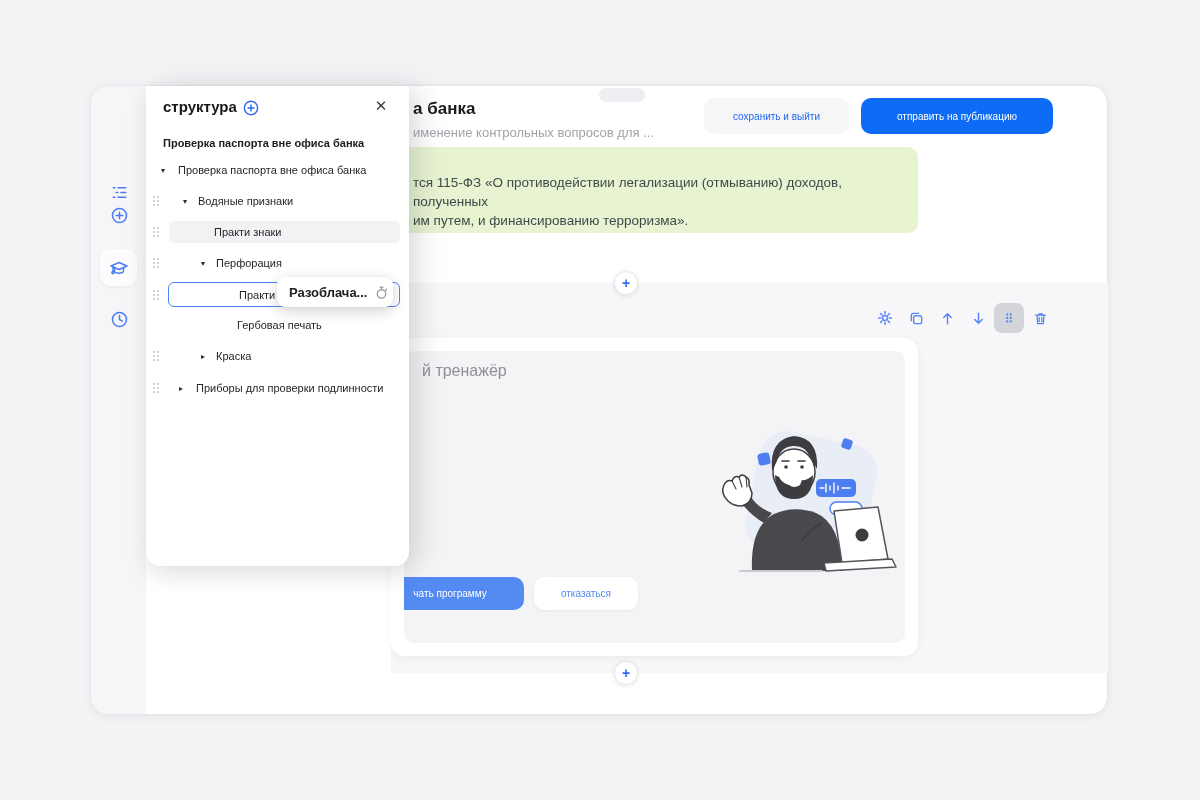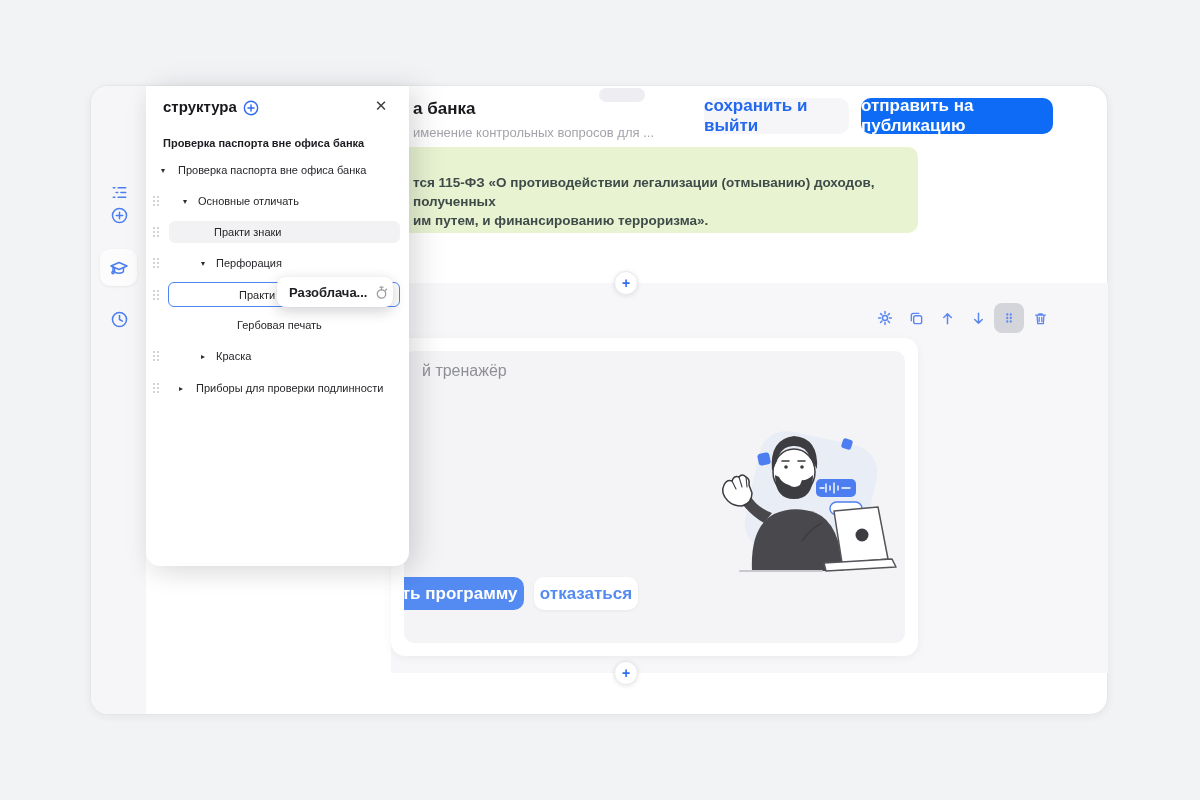--- a/index.html
+++ b/index.html
@@ -27,28 +27,28 @@
 .trow .dots{position:absolute;left:6px;top:50%;transform:translateY(-50%)}
 .pill{position:absolute;background:#f2f2f4;border-radius:6px}
 .selpill{position:absolute;background:#fff;border:1.5px solid #4d86f2;border-radius:6px}
 .tooltip{position:absolute;left:131px;top:191px;width:116px;height:30px;background:#fff;border-radius:8px;box-shadow:0 4px 14px rgba(20,22,35,.20),0 0 1px rgba(0,0,0,.10);z-index:45;display:flex;align-items:center;padding:0 8px 0 12px;gap:7px}
 .tooltip .ttext{font-size:13px;font-weight:700;color:#202024;white-space:nowrap}
 .tooltip .ticon{width:15px;height:15px;color:#9b9ca3;flex:none}
 
 
 .hd-title{position:absolute;left:322px;top:13px;font-size:17px;font-weight:700;color:#1a1a1e}
 .hd-sub{position:absolute;left:322px;top:39px;font-size:13px;color:#a3a4ab}
-.btn{border-radius:10px;font-size:17px;font-weight:700;display:flex;align-items:center;justify-content:center;cursor:pointer}
+.btn{border-radius:10px;font-size:10px;font-weight:400;display:flex;align-items:center;justify-content:center;cursor:pointer}
 .btn-save{position:absolute;left:613px;top:12px;width:145px;height:36px;background:#f6f6f8;color:#2268f0}
 .btn-pub{position:absolute;left:770px;top:12px;width:192px;height:36px;background:#0d6bf5;color:#fff}
 .peek{position:absolute;left:508px;top:2px;width:46px;height:14px;background:#eeeef2;border-radius:7px}
 
 
 .notice{position:absolute;left:300px;top:61px;width:527px;height:86px;background:#e8f3d2;border-radius:10px;z-index:2}
-.notice-text{position:absolute;left:22px;top:26px;width:500px;font-size:13.5px;font-weight:700;line-height:19px;color:#3f4b49;white-space:pre-line}
+.notice-text{position:absolute;left:22px;top:26px;width:500px;font-size:13.5px;font-weight:400;line-height:19px;color:#3f4b49;white-space:pre-line}
 .graysec{position:absolute;left:300px;top:197px;width:717px;height:390px;background:#f7f7f9;z-index:1}
 .add-btn{position:absolute;width:24px;height:24px;border-radius:50%;background:#fff;border:1px solid #e7e8ec;box-shadow:0 1px 5px rgba(20,22,35,.10);color:#2f6bf0;font-size:14px;font-weight:700;z-index:6;line-height:1}
 .toolbar-icon{position:absolute;width:16px;height:16px;color:#5b87f1;z-index:5}
 .tool-active{position:absolute;width:30px;height:30px;background:#d4d5da;border-radius:8px;color:#5b87f1;z-index:5}
 .card{position:absolute;left:300px;top:252px;width:527px;height:318px;background:#fff;border-radius:14px;box-shadow:0 2px 10px rgba(25,28,40,.05);z-index:3}
 .cover{position:absolute;left:13px;top:13px;width:501px;height:292px;background:#f4f4f6;border-radius:10px;overflow:hidden}
 .cov-tag{position:absolute;left:18px;top:11px;font-size:16px;color:#8f9096}
 .cov-h{position:absolute;left:24px;top:38px;font-size:27px;font-weight:700;line-height:34px;color:#45474c;white-space:pre-line;letter-spacing:.2px}
 .cov-body{position:absolute;left:24px;top:116px;width:320px;font-size:15px;line-height:21px;color:#56585e;white-space:pre-line}
 .btn-start{position:absolute;left:-28px;top:226px;width:148px;height:33px;background:#548bf2;color:#fff}
@@ -209,21 +209,21 @@
     <div class="trow" style="top:103px">
       <svg class="dots" viewBox="0 0 8 12" width="8" height="12" fill="#c3c4ca">
           <circle cx="2" cy="2" r="1"></circle>
           <circle cx="6" cy="2" r="1"></circle>
           <circle cx="2" cy="6" r="1"></circle>
           <circle cx="6" cy="6" r="1"></circle>
           <circle cx="2" cy="10" r="1"></circle>
           <circle cx="6" cy="10" r="1"></circle>
         </svg>
       <span class="caret" style="left:37px">▾</span>
-      <span class="tlabel" style="left:52px">Основные отличать</span>
+      <span class="tlabel" style="left:52px">Водяные признаки</span>
     </div>
 
     <div class="trow" style="top:134px">
       <svg class="dots" viewBox="0 0 8 12" width="8" height="12" fill="#c3c4ca">
           <circle cx="2" cy="2" r="1"></circle>
           <circle cx="6" cy="2" r="1"></circle>
           <circle cx="2" cy="6" r="1"></circle>
           <circle cx="6" cy="6" r="1"></circle>
           <circle cx="2" cy="10" r="1"></circle>
           <circle cx="6" cy="10" r="1"></circle>

